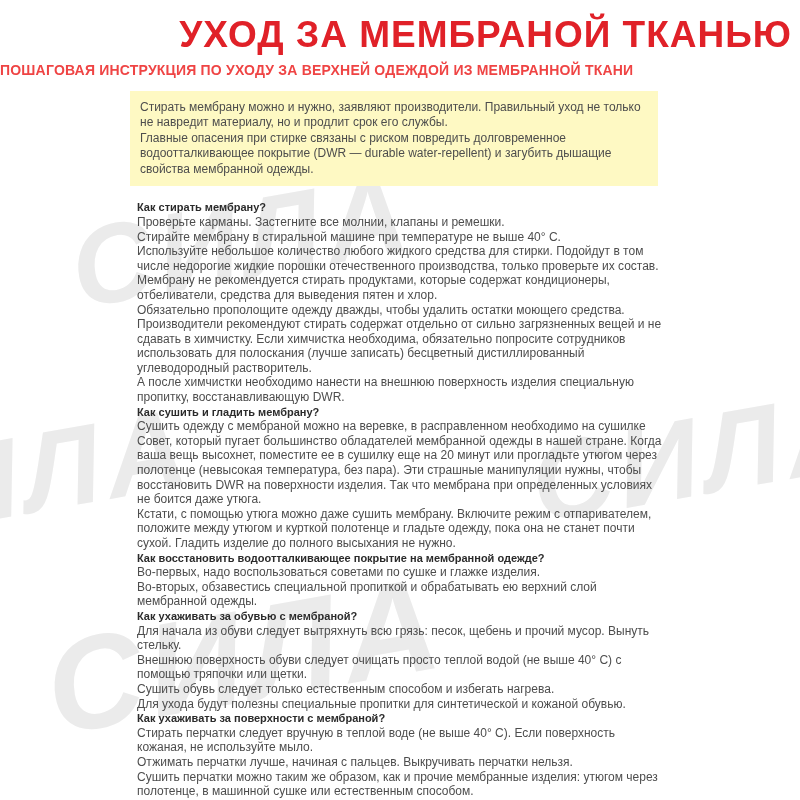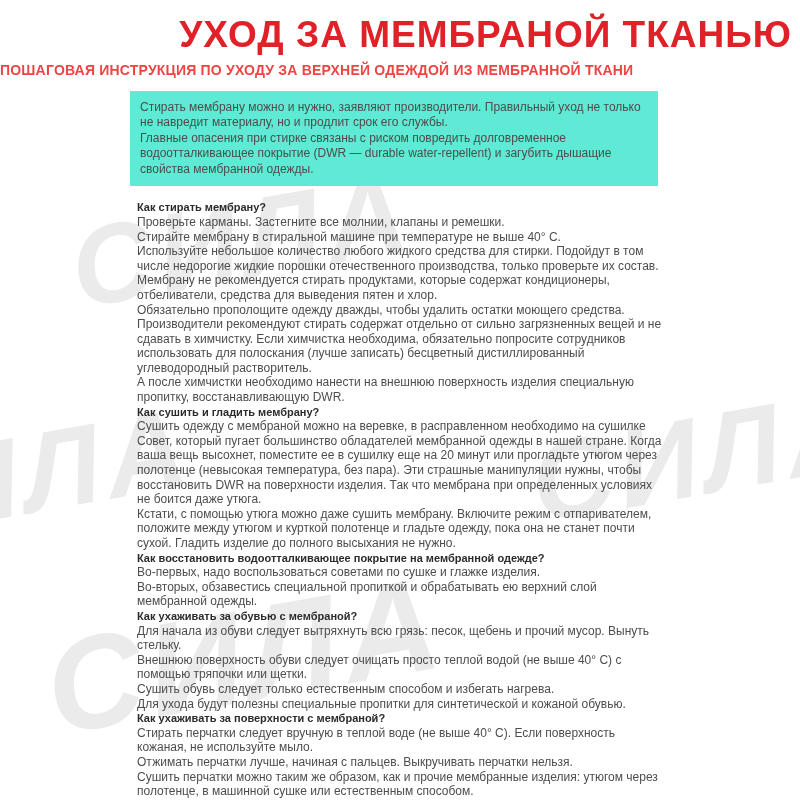--- a/index.html
+++ b/index.html
@@ -38,21 +38,21 @@
   <div class="wm-layer">
     <span class="wm wm1" style="color: rgb(235, 235, 235);">СИЛА</span>
     <span class="wm wm2" style="color: rgb(235, 235, 235);">СИЛА</span>
     <span class="wm wm3" style="color: rgb(235, 235, 235);">СИЛА</span>
     <span class="wm wm4" style="color: rgb(235, 235, 235);">СИЛА</span>
   </div>
 
   <div class="content">
     <h1 class="title" style="color: rgb(224, 33, 40);">УХОД ЗА МЕМБРАНОЙ ТКАНЬЮ</h1>
     <div class="subtitle">ПОШАГОВАЯ ИНСТРУКЦИЯ ПО УХОДУ ЗА ВЕРХНЕЙ ОДЕЖДОЙ ИЗ МЕМБРАННОЙ ТКАНИ</div>
-    <div class="intro" id="intro-box" style="background: #5eead4;">
+    <div class="intro" id="intro-box" style="background: #fef9c3;">
         <p>Стирать мембрану можно и нужно, заявляют производители. Правильный уход не только не навредит материалу, но и продлит срок его службы.</p>
         <p>Главные опасения при стирке связаны с риском повредить долговременное водоотталкивающее покрытие (DWR — durable water-repellent) и загубить дышащие свойства мембранной одежды.</p>
       </div>
     <div class="body-col" id="sections">
         <h2>Как стирать мембрану?</h2>
         <p>Проверьте карманы. Застегните все молнии, клапаны и ремешки.</p>
         <p>Стирайте мембрану в стиральной машине при температуре не выше 40° C.</p>
         <p>Используйте небольшое количество любого жидкого средства для стирки. Подойдут в том числе недорогие жидкие порошки отечественного производства, только проверьте их состав. Мембрану не рекомендуется стирать продуктами, которые содержат кондиционеры, отбеливатели, средства для выведения пятен и хлор.</p>
         <p>Обязательно прополощите одежду дважды, чтобы удалить остатки моющего средства.</p>
         <p>Производители рекомендуют стирать содержат отдельно от сильно загрязненных вещей и не сдавать в химчистку. Если химчистка необходима, обязательно попросите сотрудников использовать для полоскания (лучше записать) бесцветный дистиллированный углеводородный растворитель.</p>

